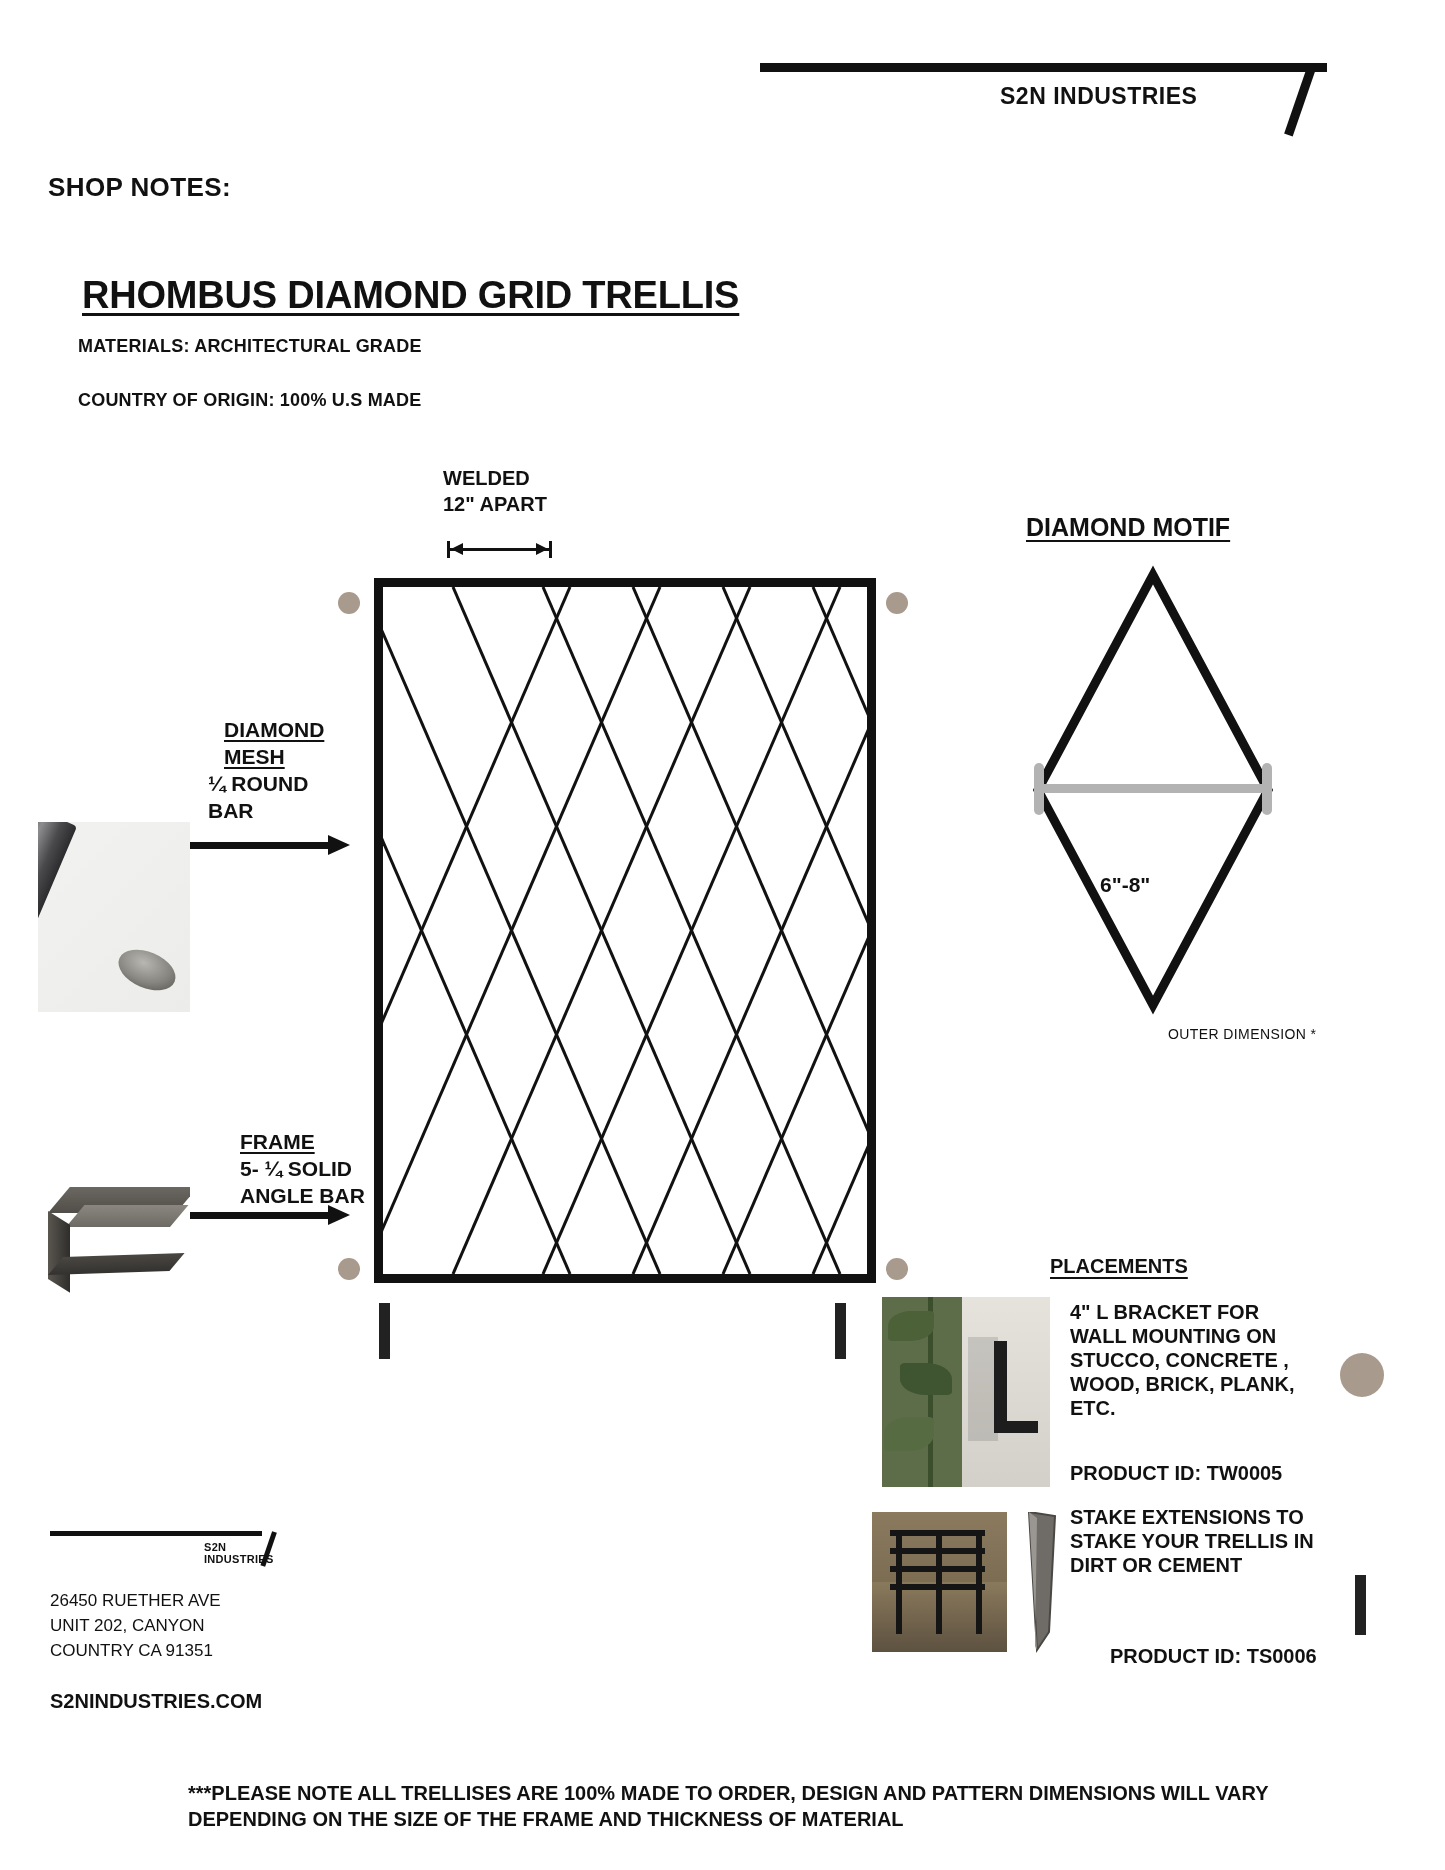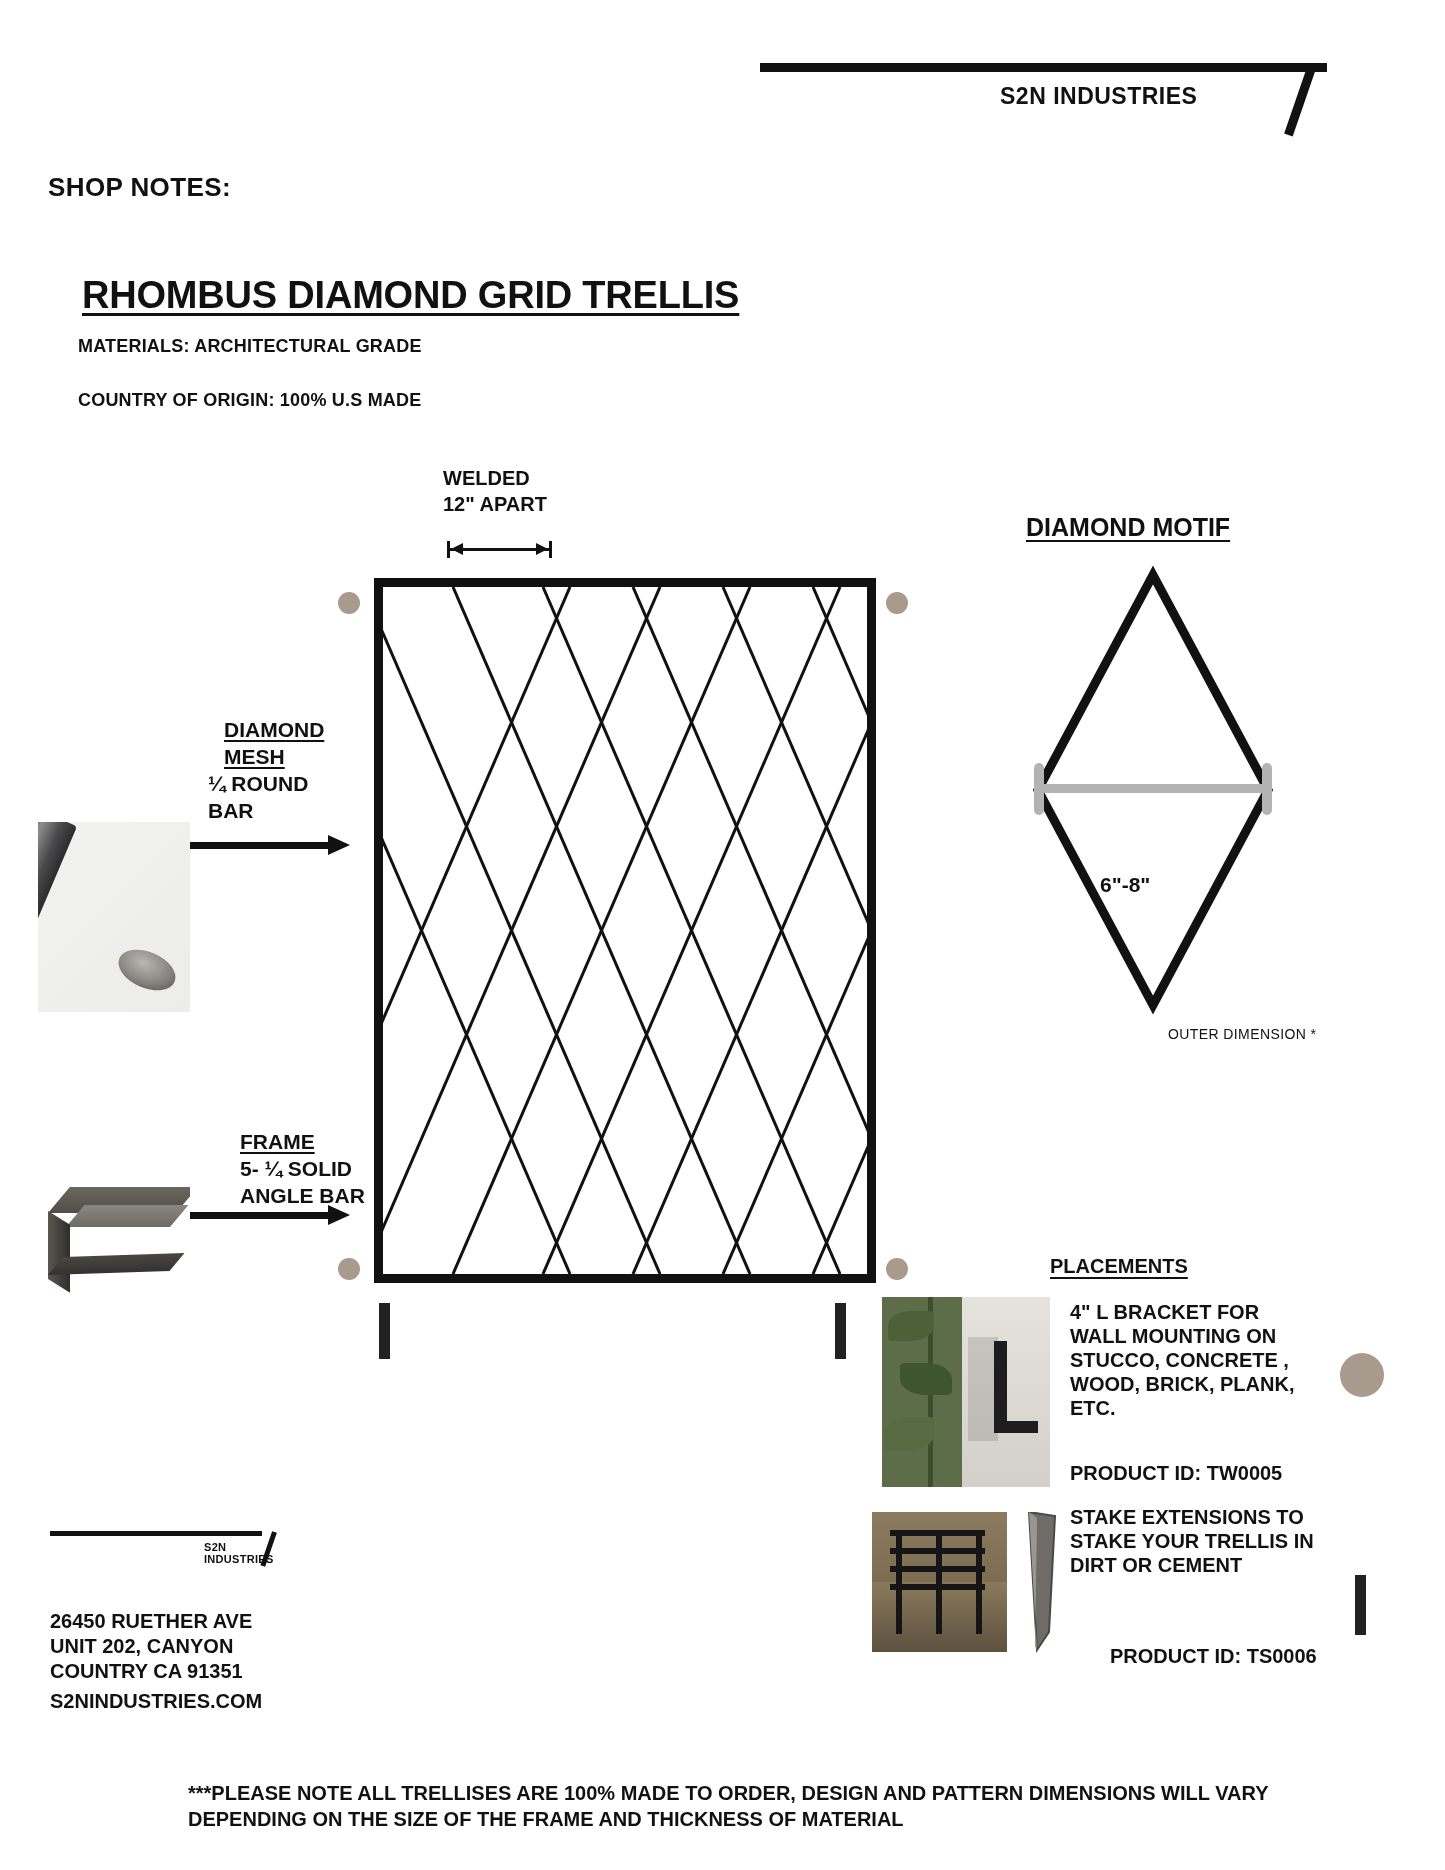--- a/index.html
+++ b/index.html
@@ -265,21 +265,21 @@
   #footer-logo { left: 50px; top: 1525px; width: 240px; height: 50px; }
   #footer-logo .bar { position: absolute; left: 0; top: 6px; width: 212px; height: 5px; background: #111; }
   #footer-logo .diag {
     position: absolute; left: 222px; top: 7px; width: 5px; height: 36px; background: #111;
     transform: rotate(19deg); transform-origin: top center;
   }
   #footer-logo .brand {
     position: absolute; left: 154px; top: 16px; font-size: 11px; font-weight: bold; letter-spacing: 0.3px;
   }
   #footer-address {
-    left: 50px; top: 1588px; font-size: 20px; font-weight: bold; line-height: 25px; margin-top: 21px;
+    left: 50px; top: 1588px; font-size: 17px; font-weight: normal; line-height: 25px;
   }
   #footer-website {
     left: 50px; top: 1690px; font-size: 20px; font-weight: bold;
   }
   #footer-note {
     left: 188px; top: 1780px; width: 1090px;
     font-size: 20px; font-weight: bold; line-height: 26px;
   }
 </style>
 </head>

